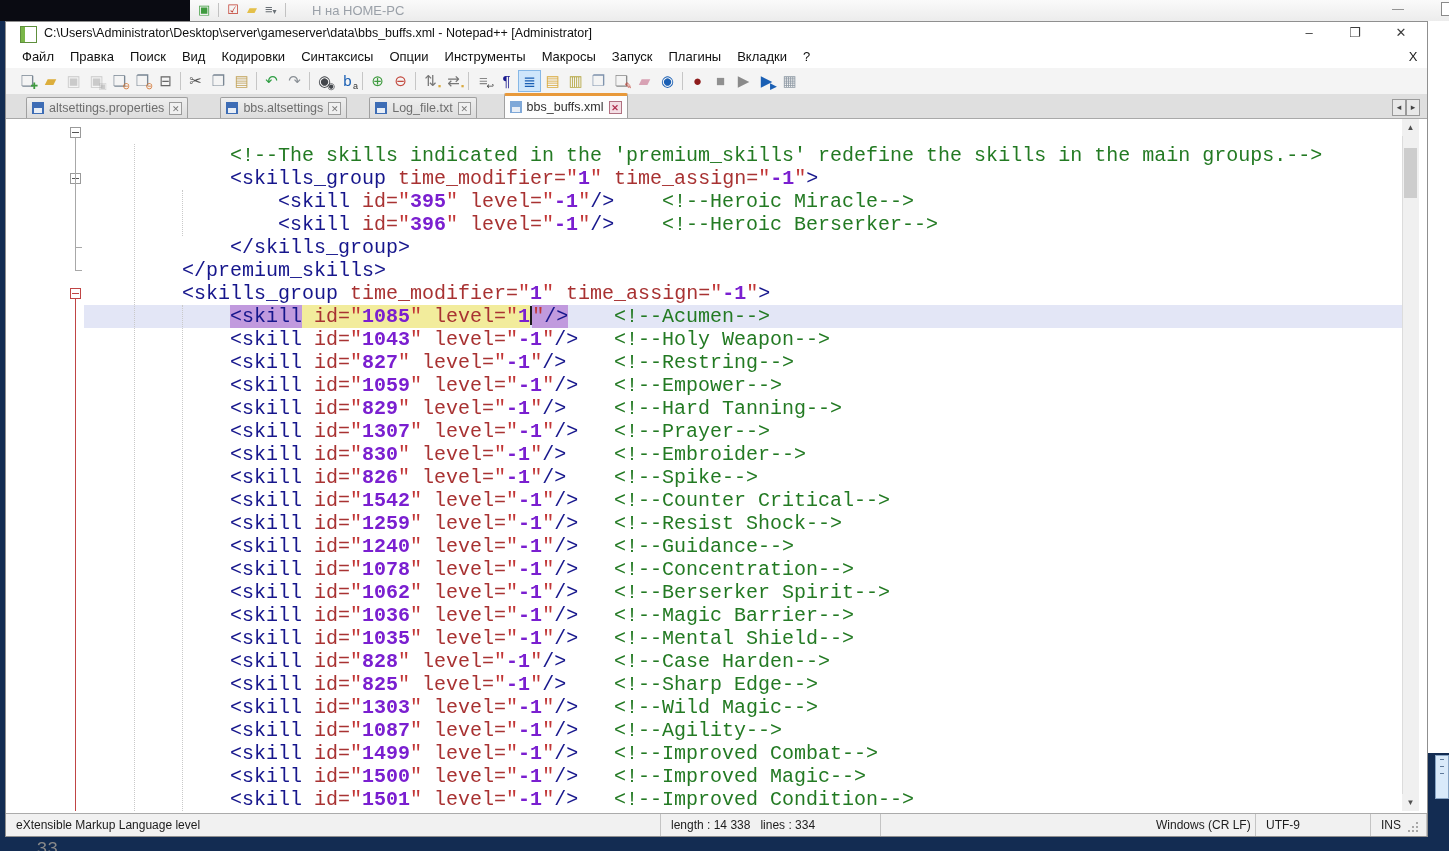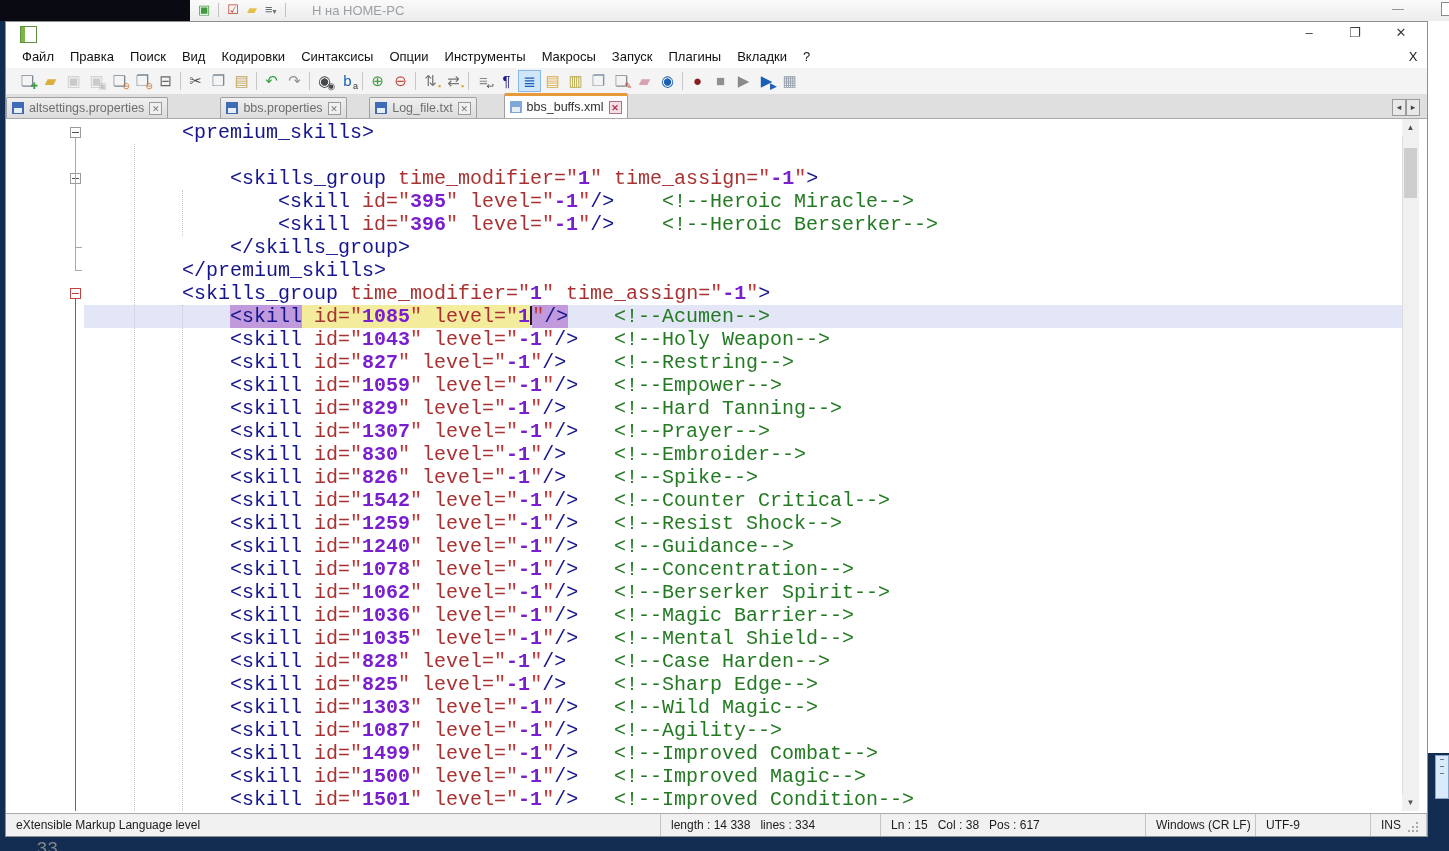--- a/index.html
+++ b/index.html
@@ -98,49 +98,50 @@
   <div class="abs" id="right-fragment">
       <i></i>
       <i></i>
       <i></i>
     </div>
 
   <div class="abs" id="npp"></div>
 
   <div class="abs" id="title-bar">
     <span class="abs" id="npp-icon"></span>
+    <span class="abs" id="title-text">C:\Users\Administrator\Desktop\server\gameserver\data\bbs_buffs.xml - Notepad++ [Administrator]</span>
     <span class="abs win-btn" style="left:1288px;">–</span>
     <span class="abs win-btn" style="left:1334px;">❐</span>
     <span class="abs win-btn" style="left:1380px;">✕</span>
   </div>
 
   <div class="abs" id="menu-bar">
     <span id="menu-items" style="position:absolute;left:8px;top:0;"><span class="menu-item">Файл</span><span class="menu-item">Правка</span><span class="menu-item">Поиск</span><span class="menu-item">Вид</span><span class="menu-item">Кодировки</span><span class="menu-item">Синтаксисы</span><span class="menu-item">Опции</span><span class="menu-item">Инструменты</span><span class="menu-item">Макросы</span><span class="menu-item">Запуск</span><span class="menu-item">Плагины</span><span class="menu-item">Вкладки</span><span class="menu-item">?</span></span>
     <span class="abs" id="menu-close-x">X</span>
   </div>
 
   <div class="abs" id="toolbar">
     <span id="toolbar-items" style="position:absolute;left:10px;top:0;white-space:nowrap;"><span class="tb-btn"><span class="g0" style="color: rgb(122, 135, 148);">❏</span><span class="g1" style="color: rgb(63, 155, 63);">✚</span></span><span class="tb-btn"><span class="g0" style="color: rgb(220, 174, 60);">▰</span></span><span class="tb-btn"><span class="g0" style="color: rgb(168, 168, 168); opacity: 0.55;">▣</span></span><span class="tb-btn"><span class="g0" style="color: rgb(168, 168, 168); opacity: 0.55;">▣</span><span class="g1" style="color: rgb(168, 168, 168); opacity: 0.55;">▣</span></span><span class="tb-btn"><span class="g0" style="color: rgb(122, 135, 148);">❏</span><span class="g1" style="color: rgb(210, 114, 46);">⊖</span></span><span class="tb-btn"><span class="g0" style="color: rgb(122, 135, 148);">❐</span><span class="g1" style="color: rgb(210, 114, 46);">⊖</span></span><span class="tb-btn"><span class="g0" style="color: rgb(102, 102, 102);">⊟</span></span><span class="tb-sep"></span><span class="tb-btn"><span class="g0" style="color: rgb(85, 85, 85);">✂</span></span><span class="tb-btn"><span class="g0" style="color: rgb(122, 135, 148);">❐</span></span><span class="tb-btn"><span class="g0" style="color: rgb(194, 163, 90);">▤</span></span><span class="tb-sep"></span><span class="tb-btn"><span class="g0" style="color: rgb(47, 158, 68);">↶</span></span><span class="tb-btn"><span class="g0" style="color: rgb(138, 144, 150);">↷</span></span><span class="tb-sep"></span><span class="tb-btn"><span class="g0" style="color: rgb(68, 71, 76);">◉</span><span class="g1" style="color: rgb(68, 71, 76);">◉</span></span><span class="tb-btn"><span class="g0" style="color: rgb(26, 95, 180);">b</span><span class="g1" style="color: rgb(51, 51, 51);">a</span></span><span class="tb-sep"></span><span class="tb-btn"><span class="g0" style="color: rgb(63, 155, 63);">⊕</span></span><span class="tb-btn"><span class="g0" style="color: rgb(195, 74, 63);">⊖</span></span><span class="tb-sep"></span><span class="tb-btn"><span class="g0" style="color: rgb(119, 119, 119);">⇅</span><span class="g1" style="color: rgb(217, 169, 60);">▪</span></span><span class="tb-btn"><span class="g0" style="color: rgb(119, 119, 119);">⇄</span><span class="g1" style="color: rgb(217, 169, 60);">▪</span></span><span class="tb-sep"></span><span class="tb-btn"><span class="g0" style="color: rgb(136, 136, 136);">≡</span><span class="g1" style="color: rgb(68, 68, 68);">↩</span></span><span class="tb-btn"><span class="g0" style="color: rgb(26, 26, 143);">¶</span></span><span class="tb-btn active"><span class="g0" style="color: rgb(26, 95, 180);">≣</span></span><span class="tb-btn"><span class="g0" style="color: rgb(217, 169, 60);">▤</span></span><span class="tb-btn"><span class="g0" style="color: rgb(181, 166, 66);">▥</span></span><span class="tb-btn"><span class="g0" style="color: rgb(127, 147, 173);">❐</span></span><span class="tb-btn"><span class="g0" style="color: rgb(138, 138, 138);">❏</span><span class="g1" style="color: rgb(192, 57, 43);">✎</span></span><span class="tb-btn"><span class="g0" style="color: rgb(216, 162, 180);">▰</span></span><span class="tb-btn"><span class="g0" style="color: rgb(26, 95, 180);">◉</span></span><span class="tb-sep"></span><span class="tb-btn"><span class="g0" style="color: rgb(142, 28, 28);">●</span></span><span class="tb-btn"><span class="g0" style="color: rgb(144, 144, 144);">■</span></span><span class="tb-btn"><span class="g0" style="color: rgb(138, 138, 138);">▶</span></span><span class="tb-btn"><span class="g0" style="color: rgb(26, 95, 180);">▶</span><span class="g1" style="color: rgb(26, 95, 180);">▶</span></span><span class="tb-btn"><span class="g0" style="color: rgb(143, 154, 165);">▦</span></span></span>
   </div>
 
   <div class="abs" id="tab-bar">
     <span class="abs tab-scroll" style="left:1386px;top:5px;">◂</span>
     <span class="abs tab-scroll" style="left:1400px;top:5px;">▸</span>
-  <span class="tab" style="left: 0;">
+  <span class="tab" style="left: 20px;">
         <span class="floppy">
           <i></i>
         </span>
         <span class="tab-label">altsettings.properties</span>
         <span class="tab-close">✕</span>
       </span>
       <span class="tab" style="left: 214.4px;">
         <span class="floppy">
           <i></i>
         </span>
-        <span class="tab-label">bbs.properties</span>
+        <span class="tab-label">bbs.altsettings</span>
         <span class="tab-close">✕</span>
       </span>
       <span class="tab" style="left: 363.2px;">
         <span class="floppy">
           <i></i>
         </span>
         <span class="tab-label">Log_file.txt</span>
         <span class="tab-close">✕</span>
       </span>
       <span class="tab active" style="left: 497.6px;">
@@ -177,21 +178,21 @@
       <span class="abs ln" style="top: 604px;">28</span>
       <span class="abs ln" style="top: 627px;">29</span>
       <span class="abs ln" style="top: 650px;">30</span>
       <span class="abs ln" style="top: 673px;">31</span>
       <span class="abs ln" style="top: 696px;">32</span>
       <span class="abs ln" style="top: 719px;">33</span>
     </div>
   <div class="abs" id="fold-margin"></div>
   <div class="abs" id="editor">
     <div class="abs" id="current-line" style="left: 78px; top: 186px; height: 23px;"></div>
-  <div class="code-row" style="top: 2px; left: 80px;"><span style="display: inline-block; width: 96px;"></span><span class="tg">&lt;premium_skills&gt;</span></div>
+      <div class="code-row" style="top: 25px; left: 80px;"><span style="display: inline-block; width: 144px;"></span><span class="cm">&lt;!--The skills indicated in the 'premium_skills' redefine the skills in the main groups.--&gt;</span></div>
       <div class="code-row" style="top: 48px; left: 80px;"><span style="display: inline-block; width: 144px;"></span><span class="tg">&lt;skills_group</span><span class="at"> time_modifier=</span><span class="q">"</span><span class="vl">1</span><span class="q">"</span><span class="at"> time_assign=</span><span class="q">"</span><span class="vl">-1</span><span class="q">"</span><span class="tg">&gt;</span></div>
       <div class="code-row" style="top: 71px; left: 80px;"><span style="display: inline-block; width: 192px;"></span><span class="tg">&lt;skill</span><span class="at"> id=</span><span class="q">"</span><span class="vl">395</span><span class="q">"</span><span class="at"> level=</span><span class="q">"</span><span class="vl">-1</span><span class="q">"</span><span class="tg">/&gt;</span><span class="cm cm-abs" style="left: 576px;">&lt;!--Heroic Miracle--&gt;</span></div>
       <div class="code-row" style="top: 94px; left: 80px;"><span style="display: inline-block; width: 192px;"></span><span class="tg">&lt;skill</span><span class="at"> id=</span><span class="q">"</span><span class="vl">396</span><span class="q">"</span><span class="at"> level=</span><span class="q">"</span><span class="vl">-1</span><span class="q">"</span><span class="tg">/&gt;</span><span class="cm cm-abs" style="left: 576px;">&lt;!--Heroic Berserker--&gt;</span></div>
       <div class="code-row" style="top: 117px; left: 80px;"><span style="display: inline-block; width: 144px;"></span><span class="tg">&lt;/skills_group&gt;</span></div>
       <div class="code-row" style="top: 140px; left: 80px;"><span style="display: inline-block; width: 96px;"></span><span class="tg">&lt;/premium_skills&gt;</span></div>
       <div class="code-row" style="top: 163px; left: 80px;"><span style="display: inline-block; width: 96px;"></span><span class="tg">&lt;skills_group</span><span class="at"> time_modifier=</span><span class="q">"</span><span class="vl">1</span><span class="q">"</span><span class="at"> time_assign=</span><span class="q">"</span><span class="vl">-1</span><span class="q">"</span><span class="tg">&gt;</span></div>
       <div class="code-row" style="top: 186px; left: 80px;"><span style="display: inline-block; width: 144px;"></span><span class="hl-v"><span class="tg">&lt;skill</span></span><span class="hl-y"><span class="at"> id=</span><span class="q">"</span><span class="vl">1085</span><span class="q">"</span><span class="at"> level=</span><span class="q">"</span><span class="vl">1</span></span><span class="caret"></span><span class="hl-v"><span class="q">"</span><span class="tg">/&gt;</span></span><span class="cm cm-abs" style="left: 528px;">&lt;!--Acumen--&gt;</span></div>
       <div class="code-row" style="top: 209px; left: 80px;"><span style="display: inline-block; width: 144px;"></span><span class="tg">&lt;skill</span><span class="at"> id=</span><span class="q">"</span><span class="vl">1043</span><span class="q">"</span><span class="at"> level=</span><span class="q">"</span><span class="vl">-1</span><span class="q">"</span><span class="tg">/&gt;</span><span class="cm cm-abs" style="left: 528px;">&lt;!--Holy Weapon--&gt;</span></div>
       <div class="code-row" style="top: 232px; left: 80px;"><span style="display: inline-block; width: 144px;"></span><span class="tg">&lt;skill</span><span class="at"> id=</span><span class="q">"</span><span class="vl">827</span><span class="q">"</span><span class="at"> level=</span><span class="q">"</span><span class="vl">-1</span><span class="q">"</span><span class="tg">/&gt;</span><span class="cm cm-abs" style="left: 528px;">&lt;!--Restring--&gt;</span></div>
       <div class="code-row" style="top: 255px; left: 80px;"><span style="display: inline-block; width: 144px;"></span><span class="tg">&lt;skill</span><span class="at"> id=</span><span class="q">"</span><span class="vl">1059</span><span class="q">"</span><span class="at"> level=</span><span class="q">"</span><span class="vl">-1</span><span class="q">"</span><span class="tg">/&gt;</span><span class="cm cm-abs" style="left: 528px;">&lt;!--Empower--&gt;</span></div>
@@ -216,21 +217,20 @@
     </div>
 
   <div class="abs" id="vscroll"></div>
   <div class="abs sb-btn" style="top:119px;">▲</div>
   <div class="abs sb-btn" style="top:794px;">▼</div>
   <div class="abs" id="sb-thumb"></div>
 
   <div class="abs" id="status-bar">
       <span class="status-seg" style="left: 0px; width: 655px;">eXtensible Markup Language level</span>
       <span class="status-seg" style="left: 655px; width: 220px;">length : 14 338   lines : 334</span>
-      <span class="status-seg" style="left: 875px; width: 265px;">Ln : 15   Col : 38   Pos : 617</span>
       <span class="status-seg" style="left: 1140px; width: 110px;">Windows (CR LF)</span>
       <span class="status-seg" style="left: 1250px; width: 115px;">UTF-9</span>
       <span class="status-seg" style="left: 1365px; width: 56px;">INS</span>
     </div>
   <div class="abs" id="grip">
     <i style="left:8px;top:8px;"></i>
       <i style="left:8px;top:4px;"></i>
       <i style="left:4px;top:8px;"></i>
       <i style="left:8px;top:0;"></i>
       <i style="left:0;top:8px;"></i>

